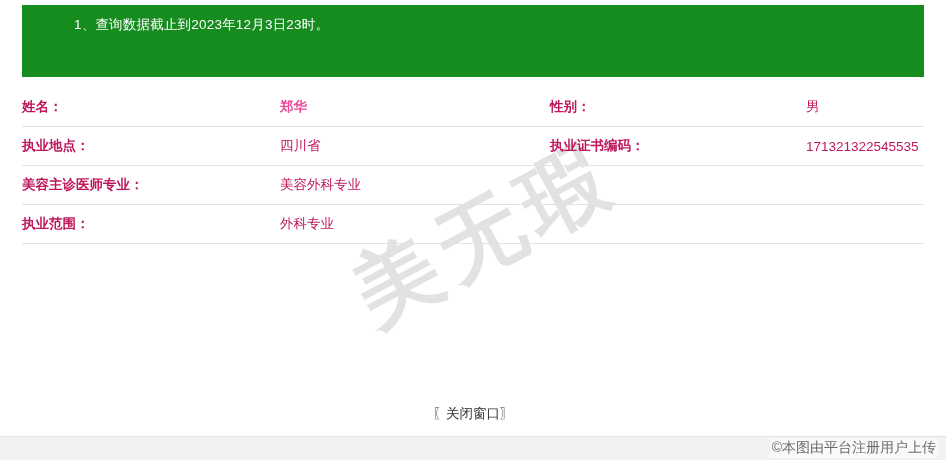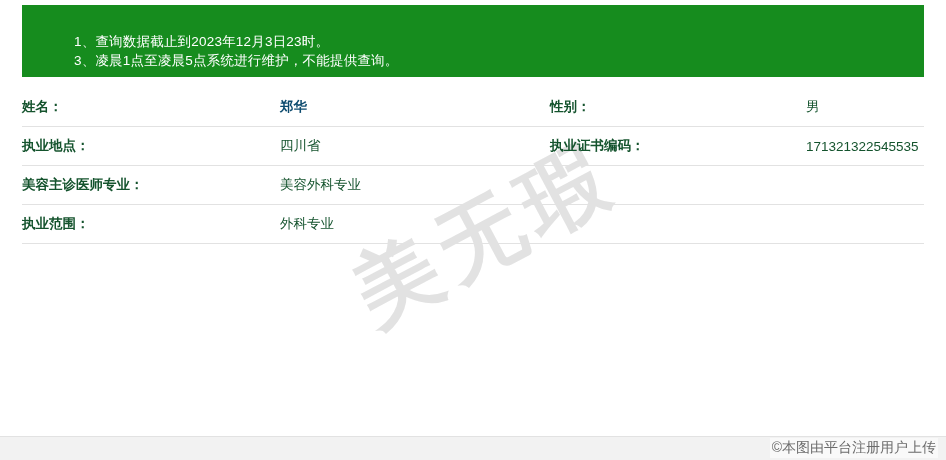--- a/index.html
+++ b/index.html
@@ -26,21 +26,21 @@
   
   .notice {
     position: absolute;
     left: 22px;
     top: 5px;
     width: 902px;
     height: 72px;
     background: #168c1e;
     color: #ffffff;
     box-sizing: border-box;
-    padding: 27px 0 0 52px;
+    padding: 10px 0 0 52px;
   }
   .notice-line {
     font-size: 13.5px;
     line-height: 19px;
     white-space: nowrap;
     letter-spacing: 0.2px;
   }
 
   
   .info-table {
@@ -50,35 +50,35 @@
     width: 902px;
     border-collapse: collapse;
     table-layout: fixed;
   }
   .info-table td {
     border-bottom: 1px solid #e2e2e2;
     padding: 0;
     height: 38px;
     vertical-align: middle;
     font-size: 13.5px;
-    color: #14532d;
+    color: #be185d;
   }
   .lbl {
     padding-left: 4px;
     font-weight: bold;
     color: #222222;
     white-space: nowrap;
   }
   .val {
     color: #333333;
     white-space: nowrap;
   }
   .val.bold {
     font-weight: bold;
-    color: #0c4a6e;
+    color: #ec4899;
   }
   .c1 { width: 258px; }
   .c2 { width: 270px; }
   .c3 { width: 256px; }
   .c4 { width: 118px; }
 
   .full-row td {
     text-align: center;
     font-weight: bold;
     height: 42px;
@@ -142,21 +142,20 @@
     font-family: "Liberation Serif", serif;
   }
 </style>
 </head>
 <body>
 
 <div class="page">
 
   <div class="notice">
     <div class="notice-line">1、查询数据截止到2023年12月3日23时。</div>
-    <div class="notice-line">3、凌晨1点至凌晨5点系统进行维护，不能提供查询。</div>
   </div>
 
   <div class="watermark">美无瑕</div>
 
   <table class="info-table">
     <tbody>
       <tr>
         <td class="lbl c1">姓名：</td>
         <td class="val bold c2">郑华</td>
         <td class="lbl c3">性别：</td>
@@ -176,17 +175,20 @@
       </tr>
       <tr>
         <td class="lbl c1">执业范围：</td>
         <td class="val c2">外科专业</td>
         <td class="lbl c3"></td>
         <td class="val c4"></td>
       </tr>
     </tbody>
   </table>
 
+  <div class="close-row">
+    <a href="#">〖关闭窗口〗</a>
+  </div>
 
   <div class="bottom-band"></div>
   <div class="footer-note">©本图由平台注册用户上传</div>
 
 </div>
 
 </body></html>

